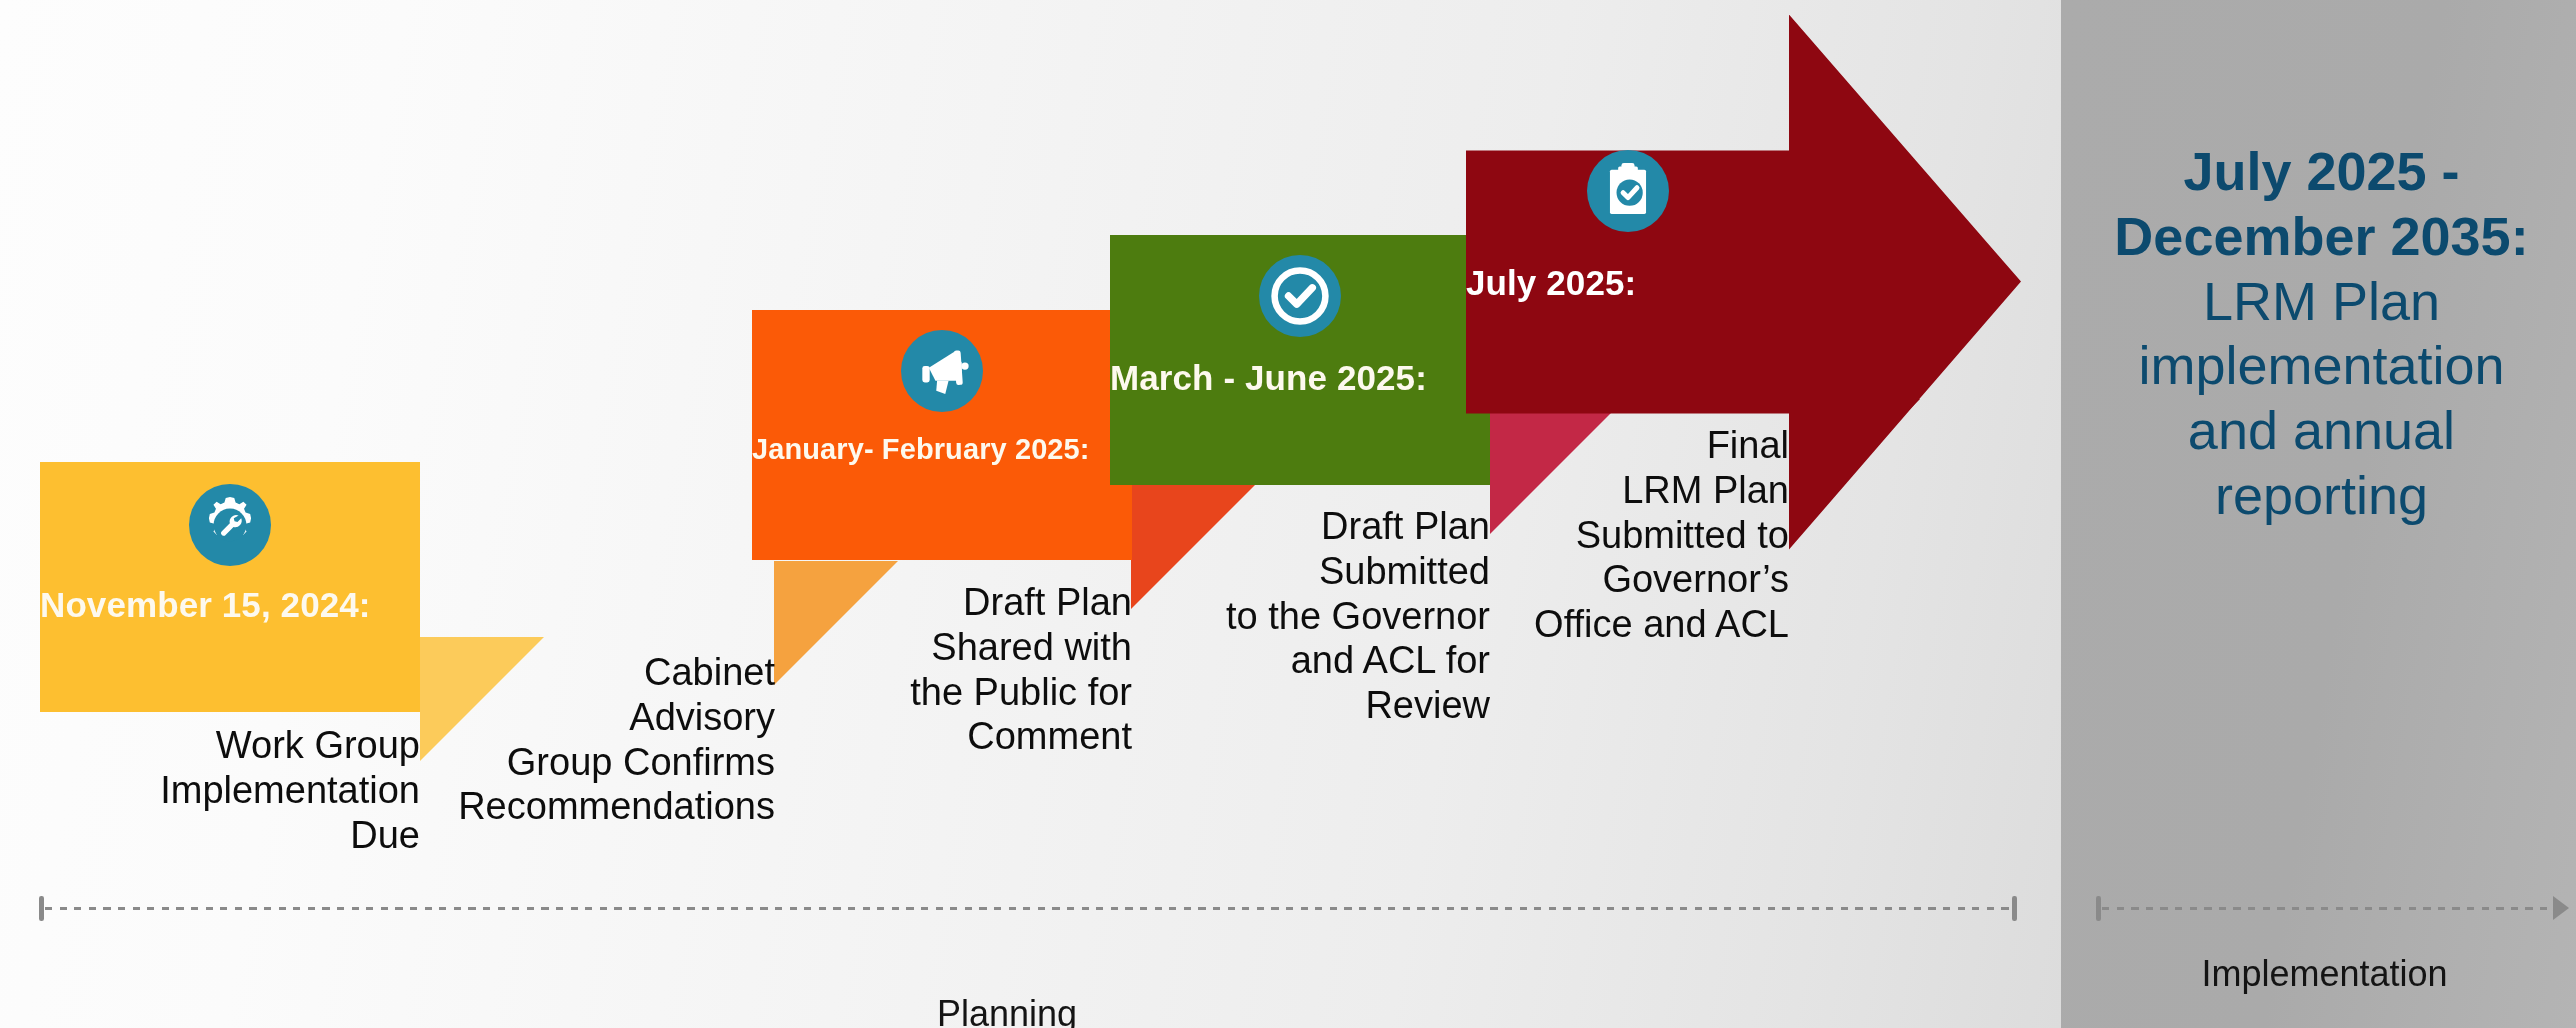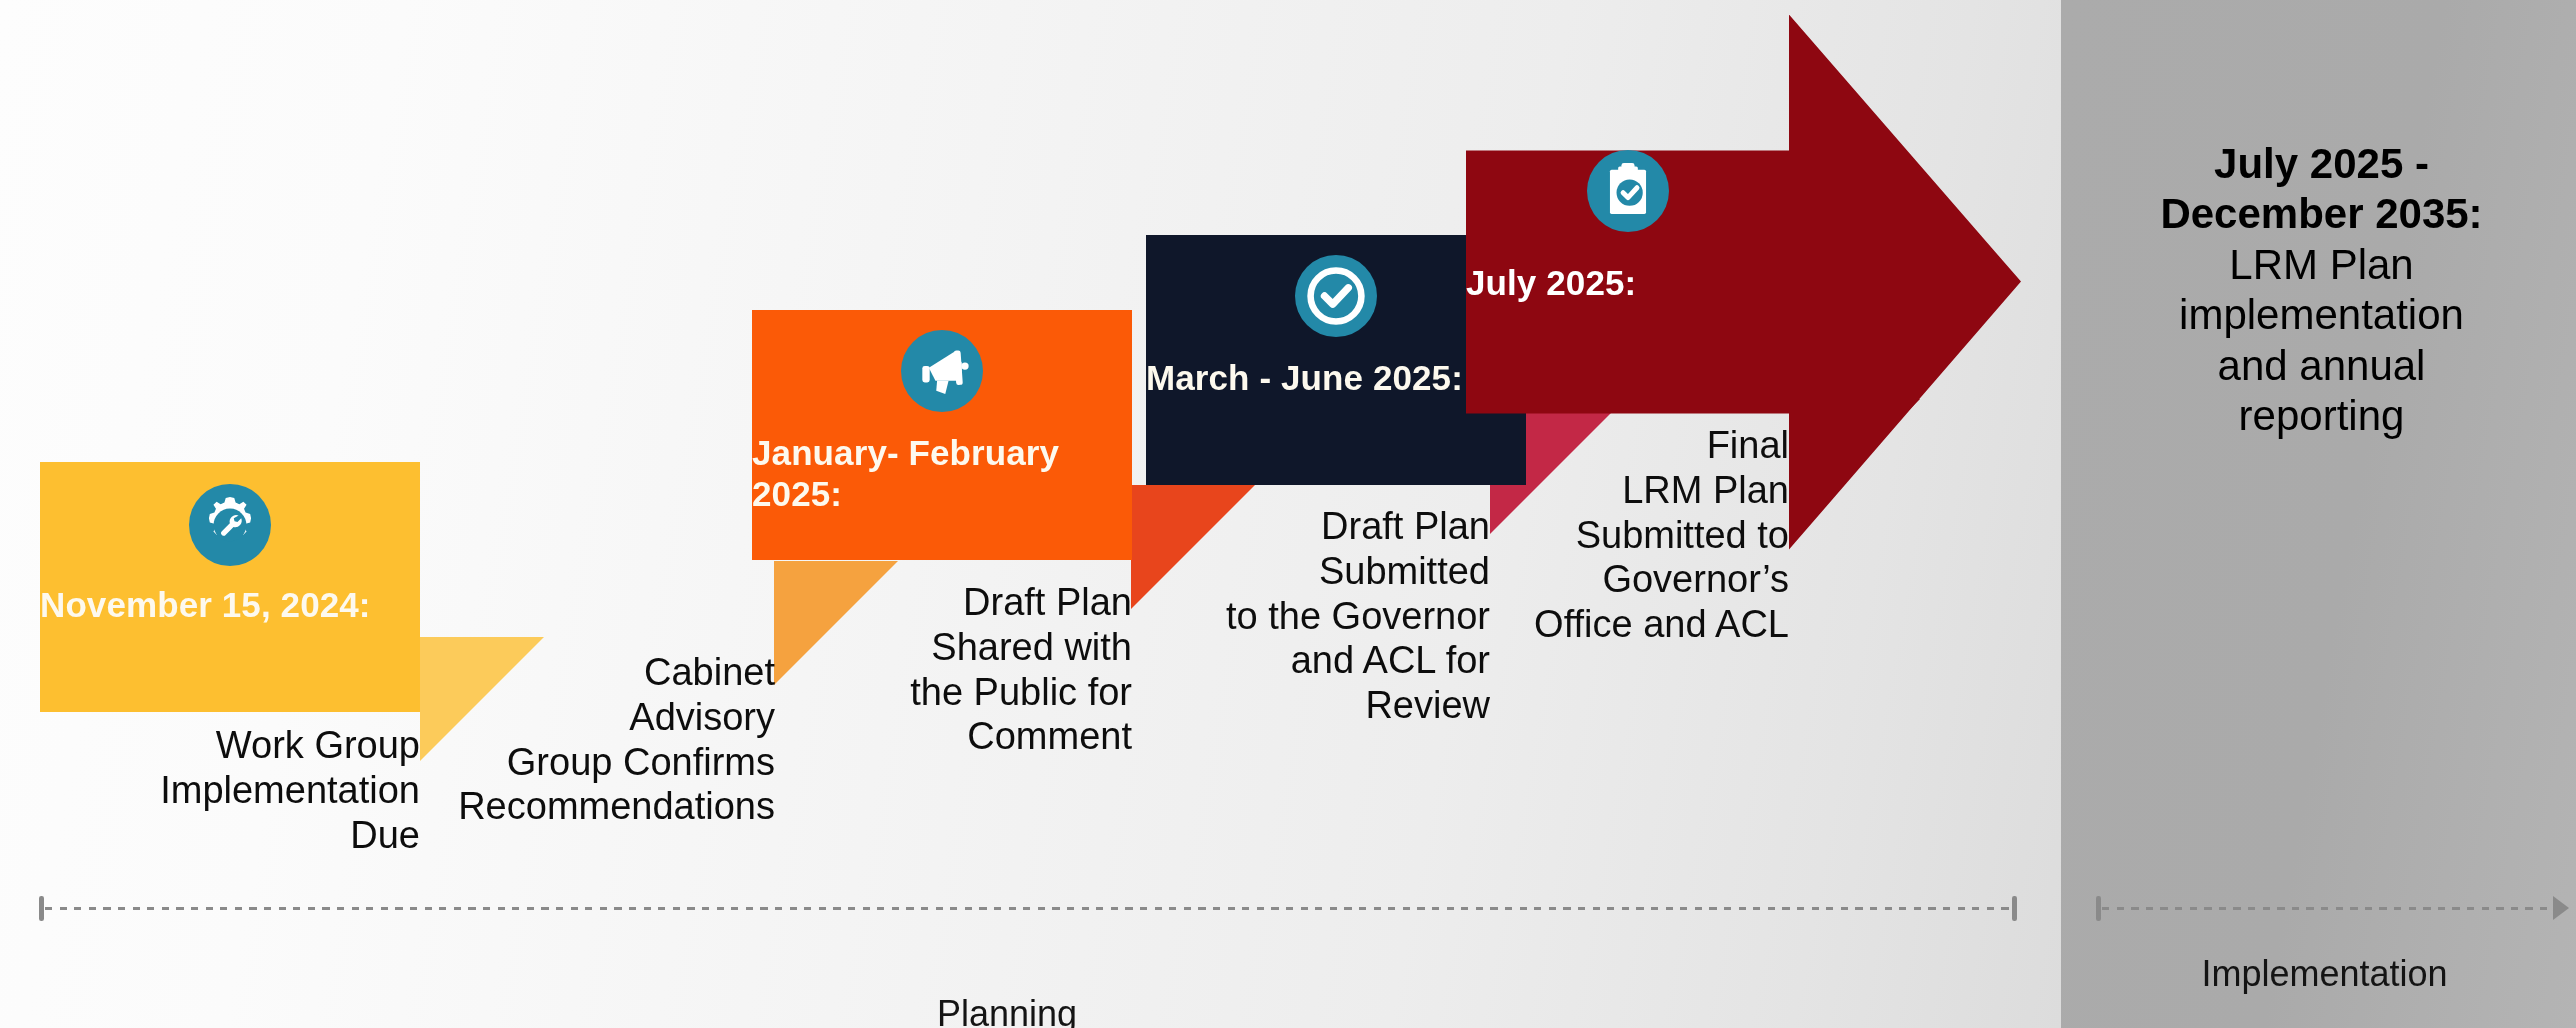--- a/index.html
+++ b/index.html
@@ -67,21 +67,21 @@
   }
 
   
   #card1{ left:40px;   top:462px; width:380px; height:250px; }
   #card1 .panel{ background:#fdbf30;padding-left:32px; }
   #card2{ left:395px;  top:387px; width:380px; height:250px; }
   #card2 .panel{ background:#f1911f; }
   #card3{ left:752px; top:310px; width:380px; height:250px; }
   #card3 .panel{ background:#fb5a07; }
   #card4{ left:1110px; top:235px; width:380px; height:250px; }
-  #card4 .panel{ background:#0f172a;margin-left:36px; }
+  #card4 .panel{ background:#4d7c0f; }
   
   #card5{ left:1466px; top:150px; width:323px; height:264px; background:transparent; z-index:7;}
   #card5 .panel{ background:transparent; }
 
   
   .fold-tri{
     position:absolute;
     width:0; height:0;
     z-index:3;
   }
@@ -93,22 +93,22 @@
 
   
   .icon-wrap{ width:82px; height:82px; }
   .icon-wrap svg{ display:block; width:82px; height:82px; }
 
   
   #impl-text{
     position:absolute;
     left:2088px; top:139px; width:467px;
     text-align:center;
-    color:#000000;
-    font-size:42px;
+    color:#0c4a6e;
+    font-size:54px;
     line-height:1.2;
     z-index:8;
   }
   #impl-text .bold{ font-weight:bold; display:block; }
   #impl-text .rest{ display:block; white-space:pre-line; }
 
   
   .axis{
     position:absolute;
     height:2.9px;
@@ -192,21 +192,21 @@
           <circle cx="50" cy="50" r="50" fill="#2389a8"></circle>
           <g fill="#ffffff">
             <path d="M34 46 L66 26 L74 40 L74 62 L42 62 Z"></path>
             <rect x="66" y="25" width="8" height="42" rx="3" transform="rotate(-4 70 46)"></rect>
             <circle cx="78" cy="44" r="4.5"></circle>
             <rect x="26" y="44" width="9" height="20" rx="3"></rect>
             <path d="M44 62 L58 62 L54 78 L43 74 Z"></path>
           </g>
         </svg>
       </div>
-      <div class="card-title" style="top:123px;font-size:35px">January-
+      <div class="card-title" style="top:123px;font-size:29px">January-
 February 2025:</div>
     </div>
   </div>
   <div class="desc" id="desc3" style="left:752px; top:580px; width:380px;">Draft Plan
 Shared with
 the Public for
 Comment</div>
 
   <div class="card" id="card4">
     <div class="panel">

